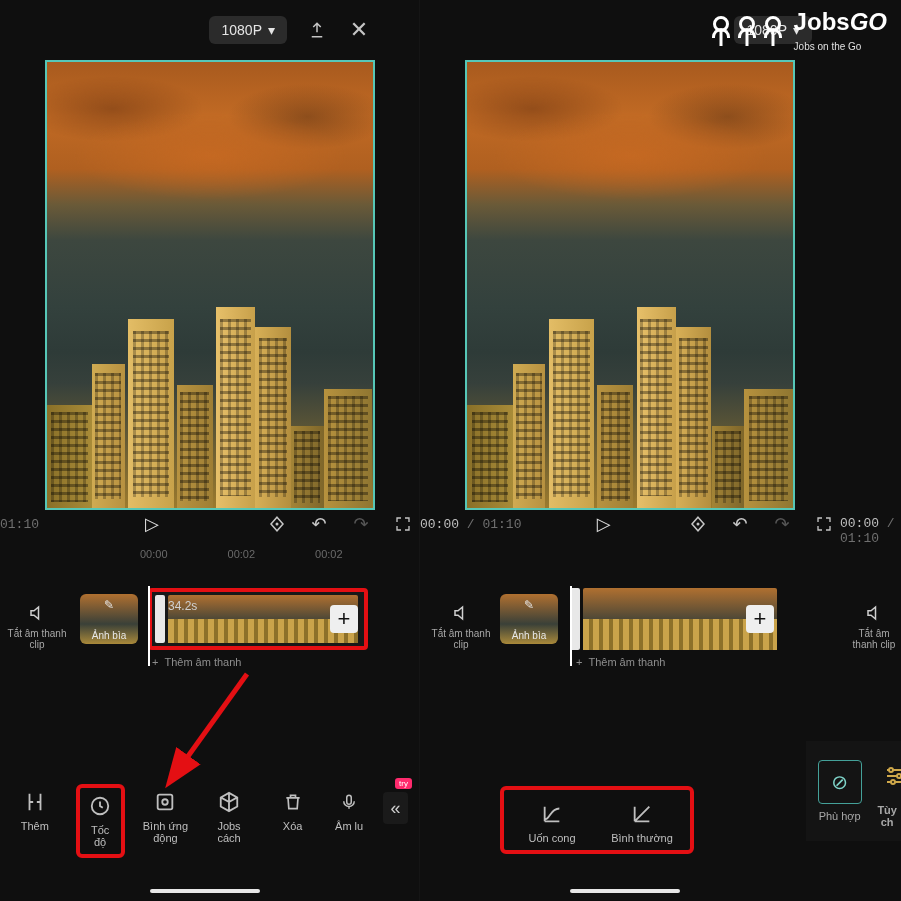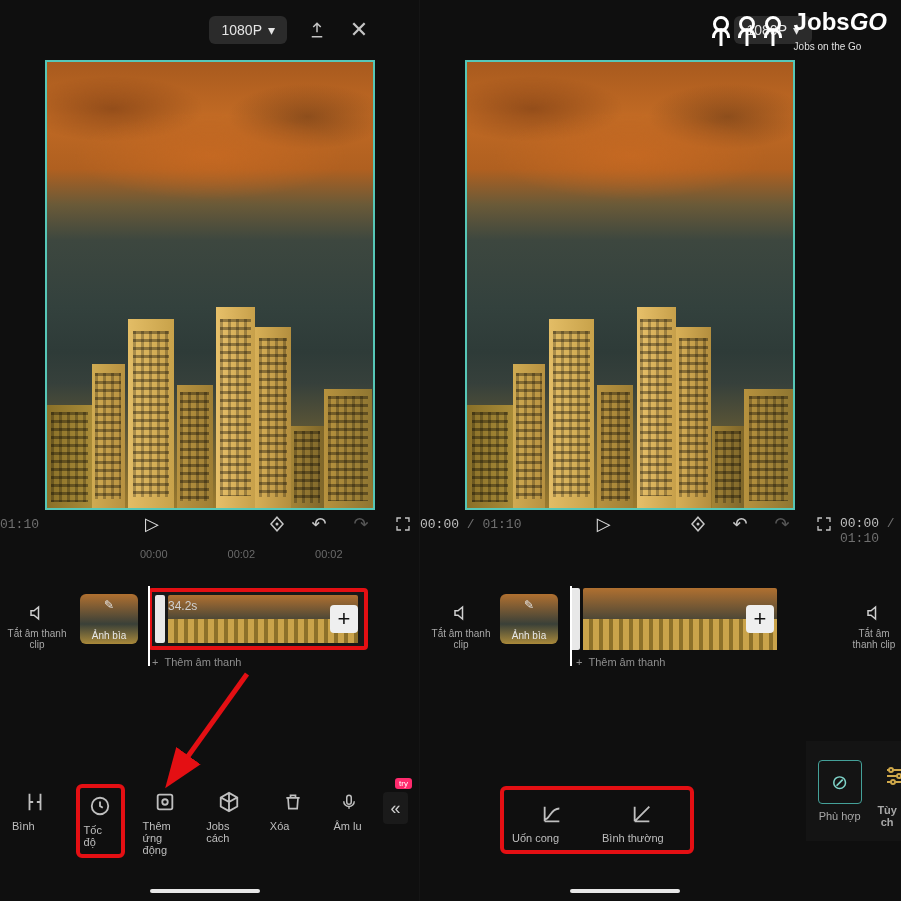--- a/index.html
+++ b/index.html
@@ -226,21 +226,21 @@
   .right-clip-box .clip-inner { inset:0; }
 
   .bottom-tools {
     display: flex;
     gap: 18px;
     padding: 4px 12px 10px;
     align-items: flex-start;
   }
   .tool {
     width: 58px;
-    text-align: left;
+    text-align: center;
     color: #bfbfbf;
     font-size: 11px;
     cursor: pointer;
     padding-top: 6px;
   }
   .tool .ticon {
     width: 24px; height: 24px;
     margin: 0 auto 6px;
     display: flex; align-items: center; justify-content: center;
     font-size: 18px;
@@ -563,39 +563,39 @@
 </div>
 
 <div style="position:absolute;left:0;top:780px;width:420px;">
   <div class="bottom-tools">
     <div class="tool">
       <div class="ticon">
           <svg width="22" height="22" viewBox="0 0 24 24" fill="none" stroke="currentColor" stroke-width="2">
             <path d="M6 3v18M18 3v18M6 12h4M14 12h4"></path>
           </svg>
         </div>
-      <div>Bình</div>
+      <div>Thêm</div>
     </div>
     <div class="tool highlight">
       <div class="ticon">
           <svg width="22" height="22" viewBox="0 0 24 24" fill="none" stroke="currentColor" stroke-width="2">
             <circle cx="12" cy="12" r="9"></circle>
             <path d="M12 7v5l3 2"></path>
           </svg>
         </div>
       <div>Tốc độ</div>
     </div>
     <div class="tool">
       <div class="ticon">
           <svg width="22" height="22" viewBox="0 0 24 24" fill="none" stroke="currentColor" stroke-width="2">
             <rect x="4" y="4" width="16" height="16" rx="2"></rect>
             <circle cx="12" cy="12" r="3"></circle>
           </svg>
         </div>
-      <div>Thêm ứng động</div>
+      <div>Bình ứng động</div>
     </div>
     <div class="tool badge">
       <span class="try-badge">try</span>
       <div class="ticon">
           <svg width="22" height="22" viewBox="0 0 24 24" fill="none" stroke="currentColor" stroke-width="2">
             <path d="M12 2l9 5v10l-9 5-9-5V7z M12 2v20 M3 7l9 5 9-5"></path>
           </svg>
         </div>
       <div>Jobs cách</div>
     </div>

